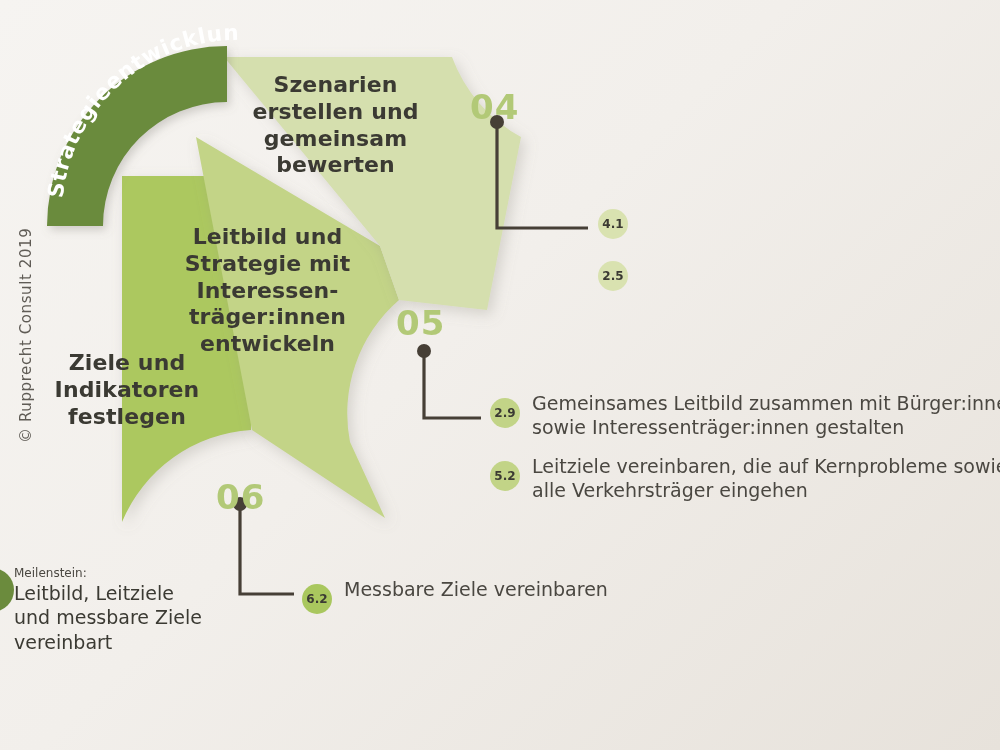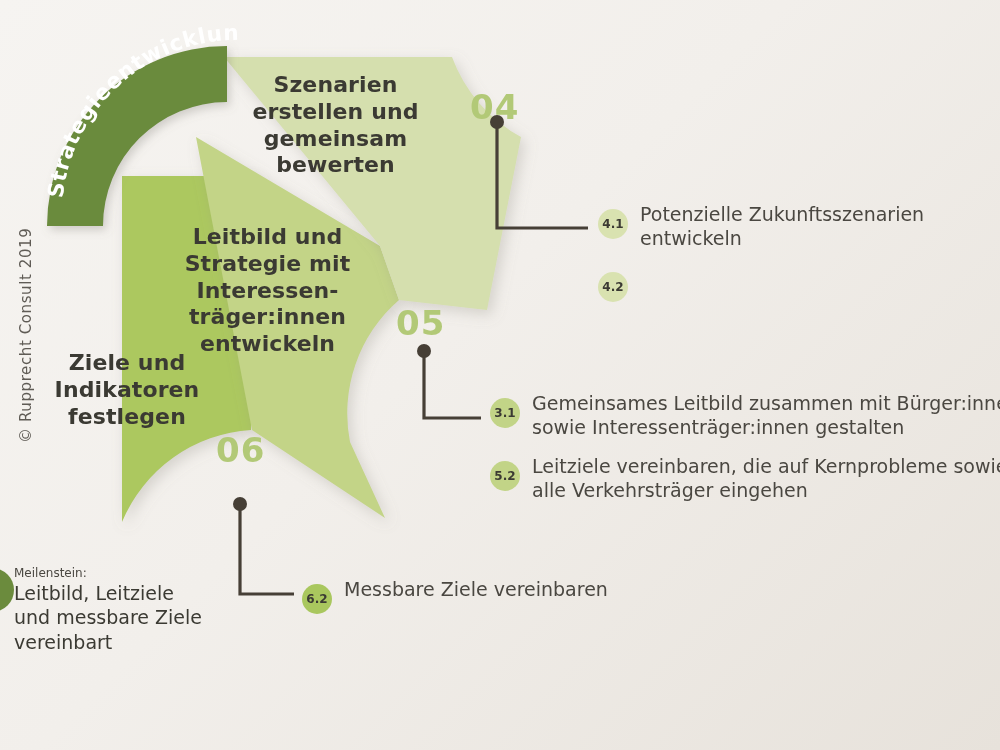--- a/index.html
+++ b/index.html
@@ -54,21 +54,21 @@
   
   .step-number {
     position: absolute;
     font-weight: bold;
     font-size: 34px;
     color: #b2c977;
     letter-spacing: 1px;
   }
   #num-04 { left: 470px; top: 75px; margin-top: 12px; }
   #num-05 { left: 396px; top: 303px; }
-  #num-06 { left: 216px; top: 430px; }
+  #num-06 { left: 216px; top: 477px; }
 
   
   .sub-list { position: absolute; }
   #list-04 { left: 598px; top: 203px; width: 402px; }
   #list-05 { left: 490px; top: 392px; width: 510px; }
   #list-06 { left: 302px; top: 578px; width: 440px; }
 
   .sub-item {
     display: flex;
     align-items: flex-start;
@@ -210,31 +210,29 @@
 Indikatoren
 festlegen</div>
 
   <div class="step-number" id="num-04">04</div>
   <div class="step-number" id="num-05">05</div>
   <div class="step-number" id="num-06">06</div>
 
   <div class="sub-list" id="list-04">
     <div class="sub-item">
       <div class="sub-badge">4.1</div>
-      <div class="sub-text">Potenzielle Zukunftsszenarien
-entwickeln</div>
-    </div>
-    <div class="sub-item">
-      <div class="sub-badge">4.2</div>
+    </div>
+    <div class="sub-item">
+      <div class="sub-badge">2.5</div>
     </div>
   </div>
 
   <div class="sub-list" id="list-05">
     <div class="sub-item">
-      <div class="sub-badge">3.1</div>
+      <div class="sub-badge">2.9</div>
       <div class="sub-text">Gemeinsames Leitbild zusammen mit Bürger:innen
 sowie Interessenträger:innen gestalten</div>
     </div>
     <div class="sub-item">
       <div class="sub-badge">5.2</div>
       <div class="sub-text">Leitziele vereinbaren, die auf Kernprobleme sowie
 alle Verkehrsträger eingehen</div>
     </div>
   </div>
 

